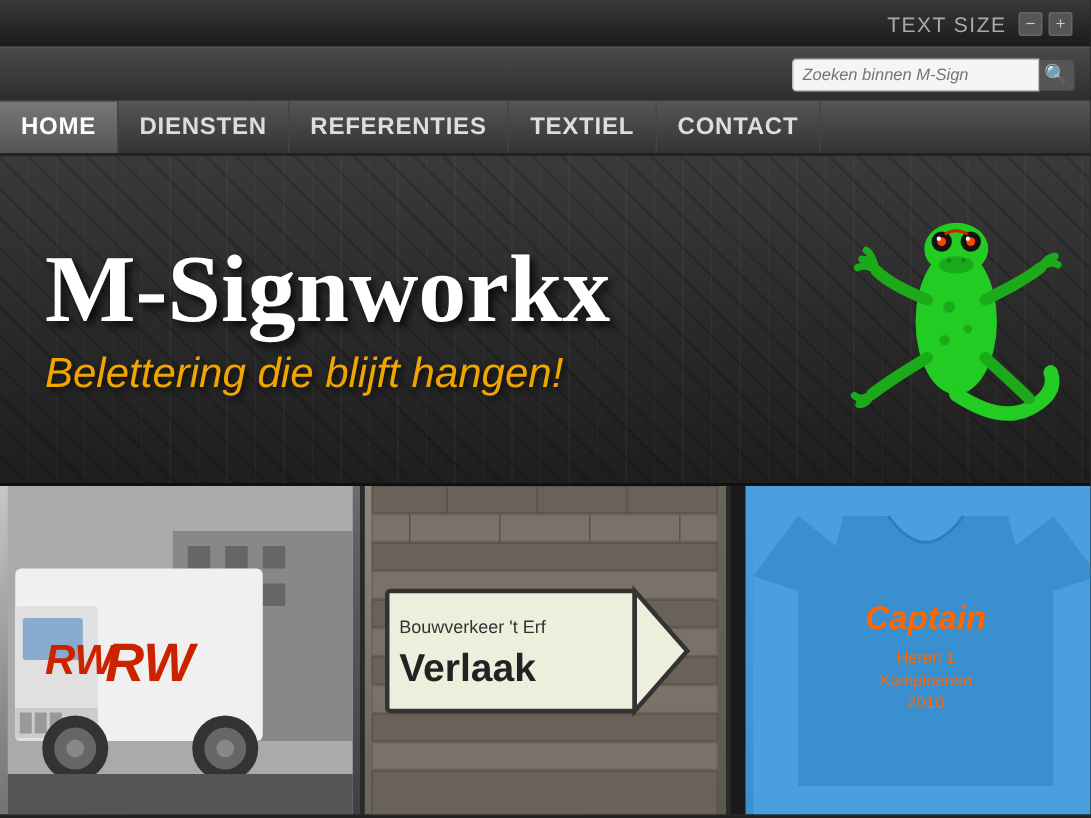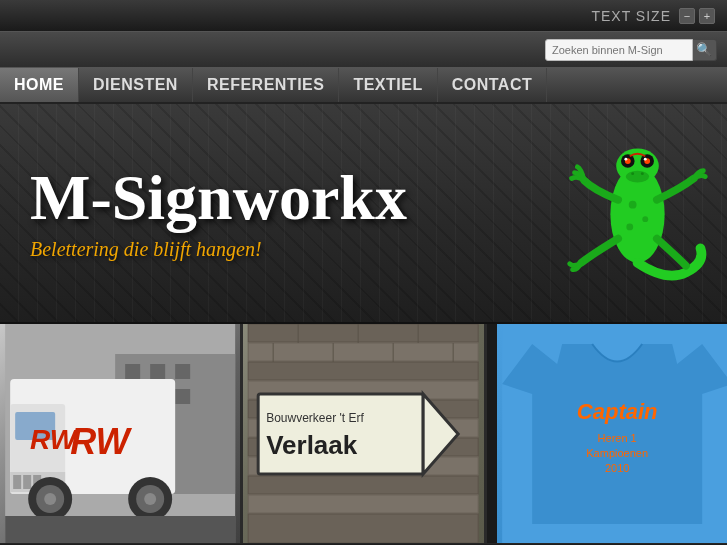--- a/index.html
+++ b/index.html
@@ -50,25 +50,26 @@
       align-items: center;
       justify-content: flex-end;
       padding: 0 10px;
       border-bottom: 1px solid #555;
     }
     .search-input {
       background: #f5f5f5;
       border: 1px solid #bbb;
       border-radius: 3px 0 0 3px;
       height: 22px;
-      width: 148px;
+      width: 165px;
       padding: 0 6px;
       font-size: 11px;
       color: #999;
       outline: none;
+      font-style: italic;
     }
     .search-btn {
       background: #555;
       border: 1px solid #444;
       border-left: none;
       border-radius: 0 3px 3px 0;
       height: 22px;
       width: 24px;
       cursor: pointer;
       display: flex;
@@ -154,23 +155,23 @@
       font-size: 64px;
       font-weight: 900;
       color: #fff;
       font-family: Georgia, serif;
       text-shadow: 3px 3px 6px rgba(0,0,0,0.8);
       line-height: 1;
       margin-bottom: 8px;
     }
 
     .hero-subtitle {
-      font-size: 20px;
+      font-size: 28px;
       color: #f0a500;
-      font-family: Liberation Serif, serif;
+      font-family: Liberation Sans, sans-serif;
       font-style: italic;
       text-shadow: 2px 2px 4px rgba(0,0,0,0.7);
     }
 
     
     .gecko {
       position: absolute;
       right: 10px;
       top: 5px;
       width: 160px;

